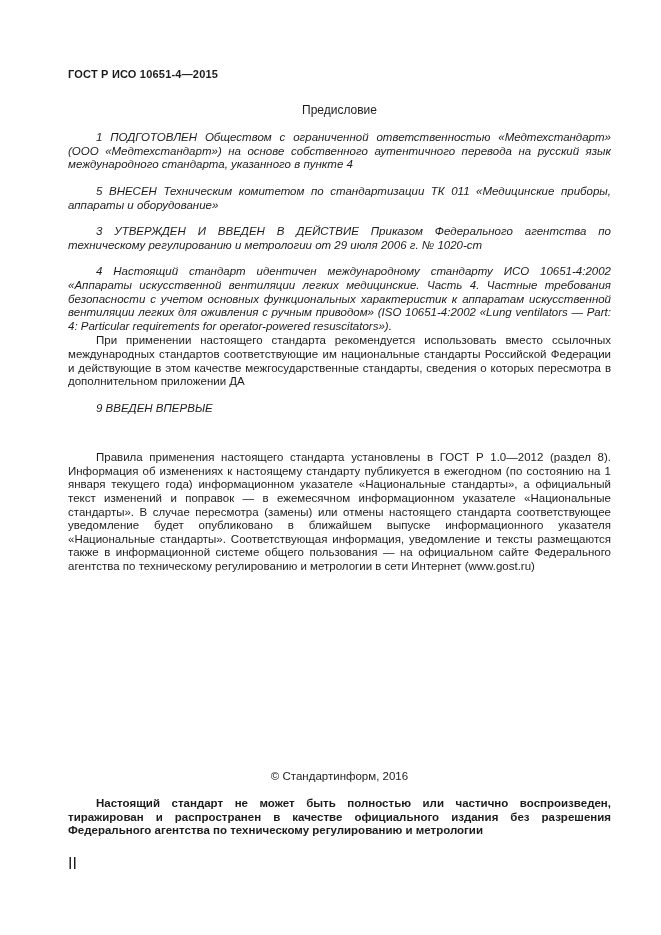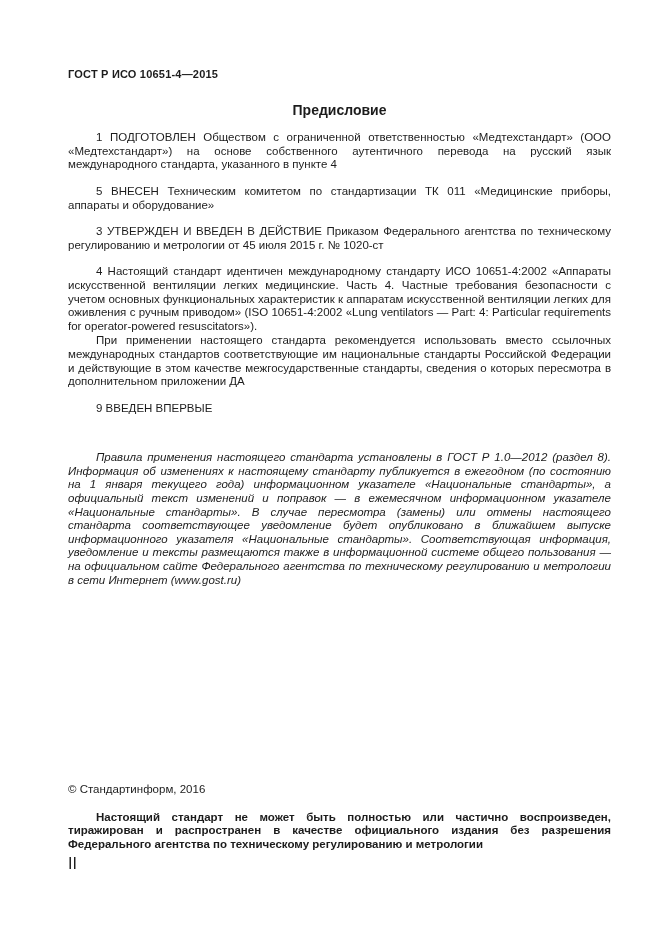--- a/index.html
+++ b/index.html
@@ -20,47 +20,47 @@
     box-sizing: border-box;
     padding: 56px 50px 8px 68px;
     overflow: hidden;
   }
   .doc-header {
     font-weight: bold;
     font-size: 11px;
     letter-spacing: 0.2px;
   }
   .title {
-    font-size: 14px;
-    font-weight: bold;
+    font-size: 12px;
+    font-weight: normal;
     text-align: center;
     margin: 22px 0 14px 0;
   }
   .para {
     margin: 13px 0 0 0;
     text-indent: 28px;
     text-align: justify;
+    font-style: italic;
   }
   .para-cont {
     margin: 1px 0 0 0;
     text-indent: 28px;
     text-align: justify;
   }
   .single-line {
     text-align: left;
   }
   .italic-block {
     margin: 36px 0 0 0;
-    font-style: italic;
     text-indent: 28px;
     text-align: justify;
   }
   .copyright {
     margin-top: 196px;
-    text-align: left;
+    text-align: center;
     font-size: 11.5px;
   }
   .footer-note {
     margin: 14px 0 0 0;
     text-indent: 28px;
     text-align: justify;
     font-weight: bold;
   }
   .page-number {
     position: absolute;
@@ -75,21 +75,21 @@
 <div class="page">
 
   <div class="doc-header">ГОСТ Р ИСО 10651-4—2015</div>
 
   <div class="title">Предисловие</div>
 
   <p class="para">1  ПОДГОТОВЛЕН Обществом с ограниченной ответственностью «Медтехстандарт» (ООО «Медтехстандарт») на основе собственного аутентичного перевода на русский язык международного стандарта, указанного в пункте 4</p>
 
   <p class="para">5  ВНЕСЕН Техническим комитетом по стандартизации ТК 011 «Медицинские приборы, аппараты и оборудование»</p>
 
-  <p class="para">3  УТВЕРЖДЕН И ВВЕДЕН В ДЕЙСТВИЕ Приказом Федерального агентства по техническому регулированию и метрологии от 45 июля 2015 г. № 1020-ст</p>
+  <p class="para">3  УТВЕРЖДЕН И ВВЕДЕН В ДЕЙСТВИЕ Приказом Федерального агентства по техническому регулированию и метрологии от 29 июля 2006 г. № 1020-ст</p>
 
   <p class="para">4  Настоящий стандарт идентичен международному стандарту ИСО 10651-4:2002 «Аппараты искусственной вентиляции легких медицинские. Часть 4. Частные требования безопасности с учетом основных функциональных характеристик к аппаратам искусственной вентиляции легких для оживления с ручным приводом» (ISO 10651-4:2002 «Lung ventilators — Part: 4: Particular requirements for operator-powered resuscitators»).</p>
 
   <p class="para-cont">При применении настоящего стандарта рекомендуется использовать вместо ссылочных международных стандартов соответствующие им национальные стандарты Российской Федерации и действующие в этом качестве межгосударственные стандарты, сведения о которых пересмотра в дополнительном приложении ДА</p>
 
   <p class="para single-line">9  ВВЕДЕН ВПЕРВЫЕ</p>
 
   <div class="italic-block">Правила применения настоящего стандарта установлены в ГОСТ Р 1.0—2012 (раздел 8). Информация об изменениях к настоящему стандарту публикуется в ежегодном (по состоянию на 1 января текущего года) информационном указателе «Национальные стандарты», а официальный текст изменений и поправок — в ежемесячном информационном указателе «Национальные стандарты». В случае пересмотра (замены) или отмены настоящего стандарта соответствующее уведомление будет опубликовано в ближайшем выпуске информационного указателя «Национальные стандарты». Соответствующая информация, уведомление и тексты размещаются также в информационной системе общего пользования — на официальном сайте Федерального агентства по техническому регулированию и метрологии в сети Интернет (www.gost.ru)</div>
 
   <div class="copyright">© Стандартинформ, 2016</div>

